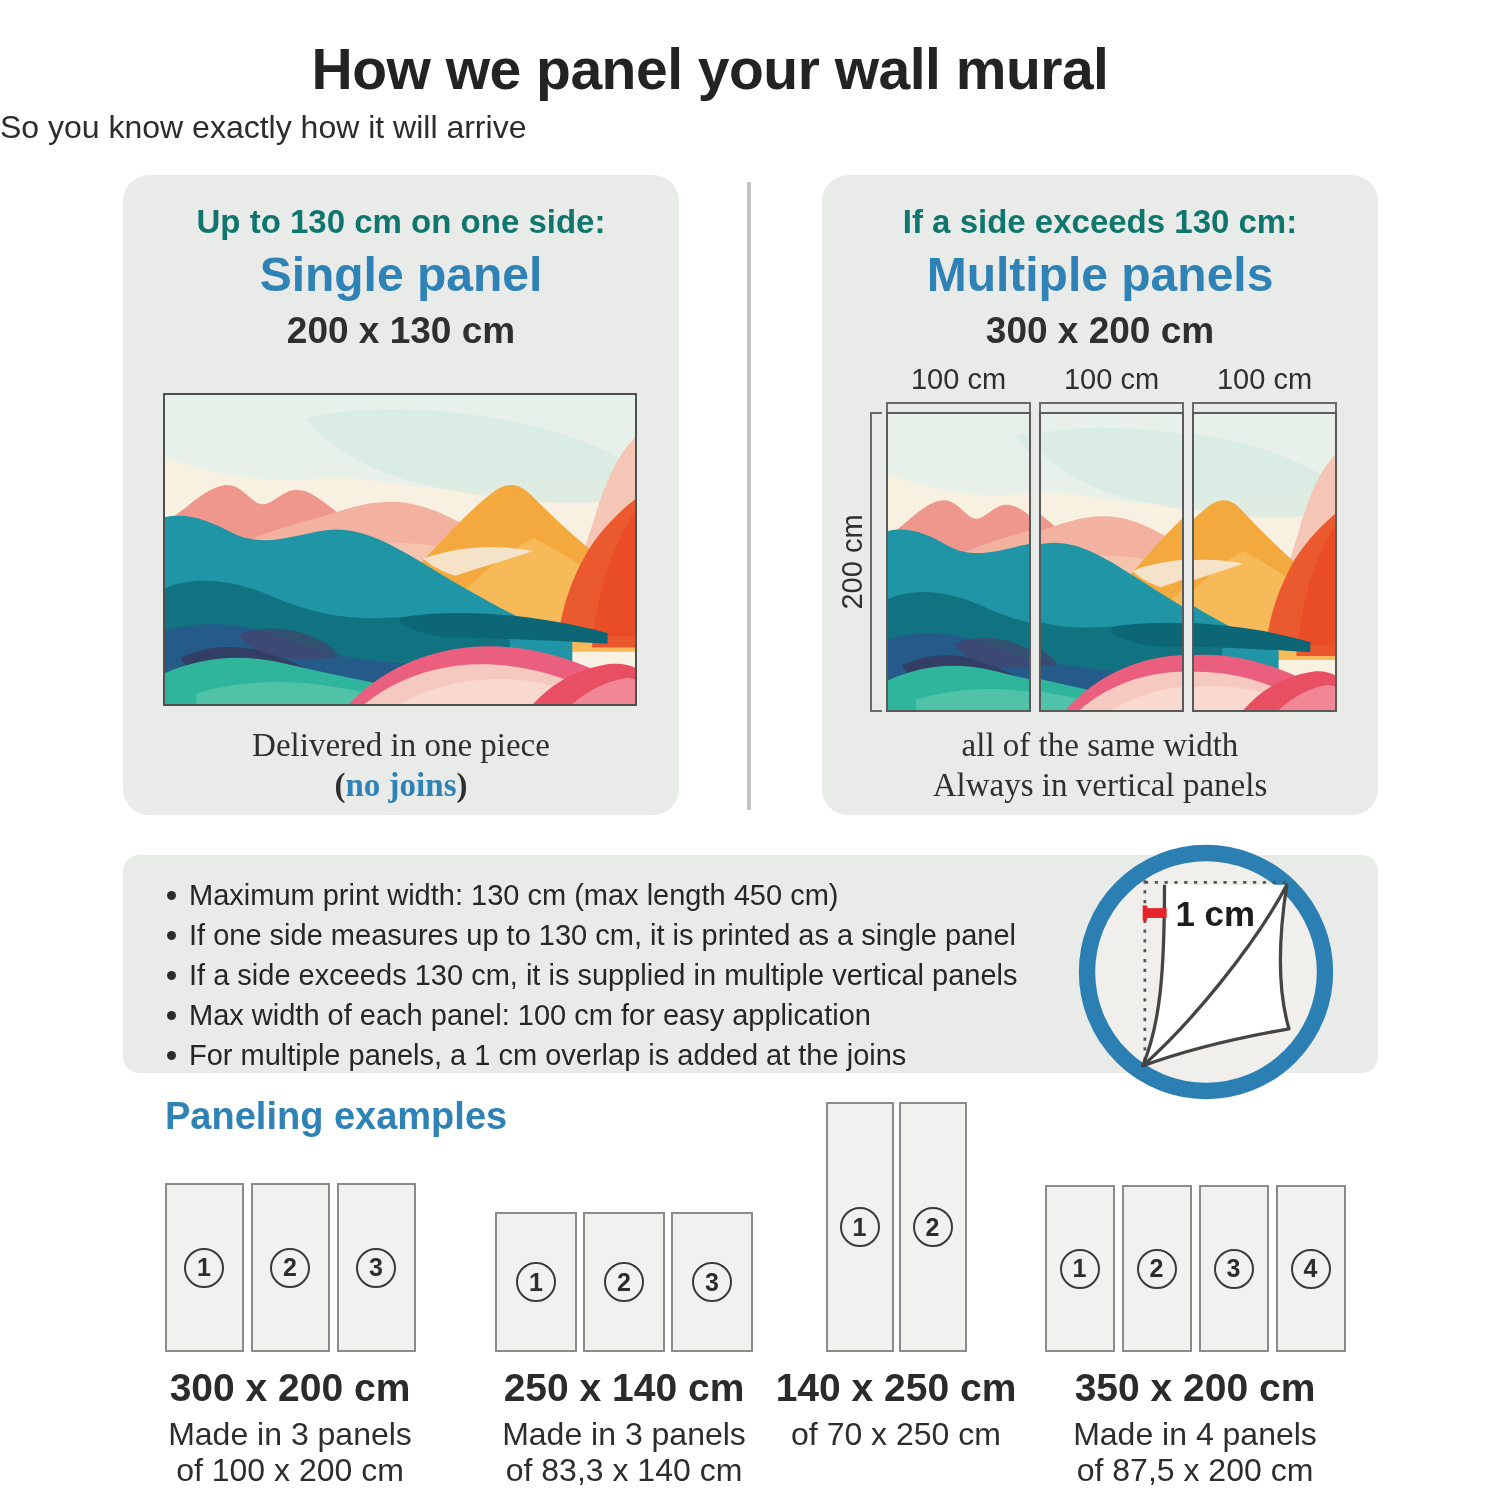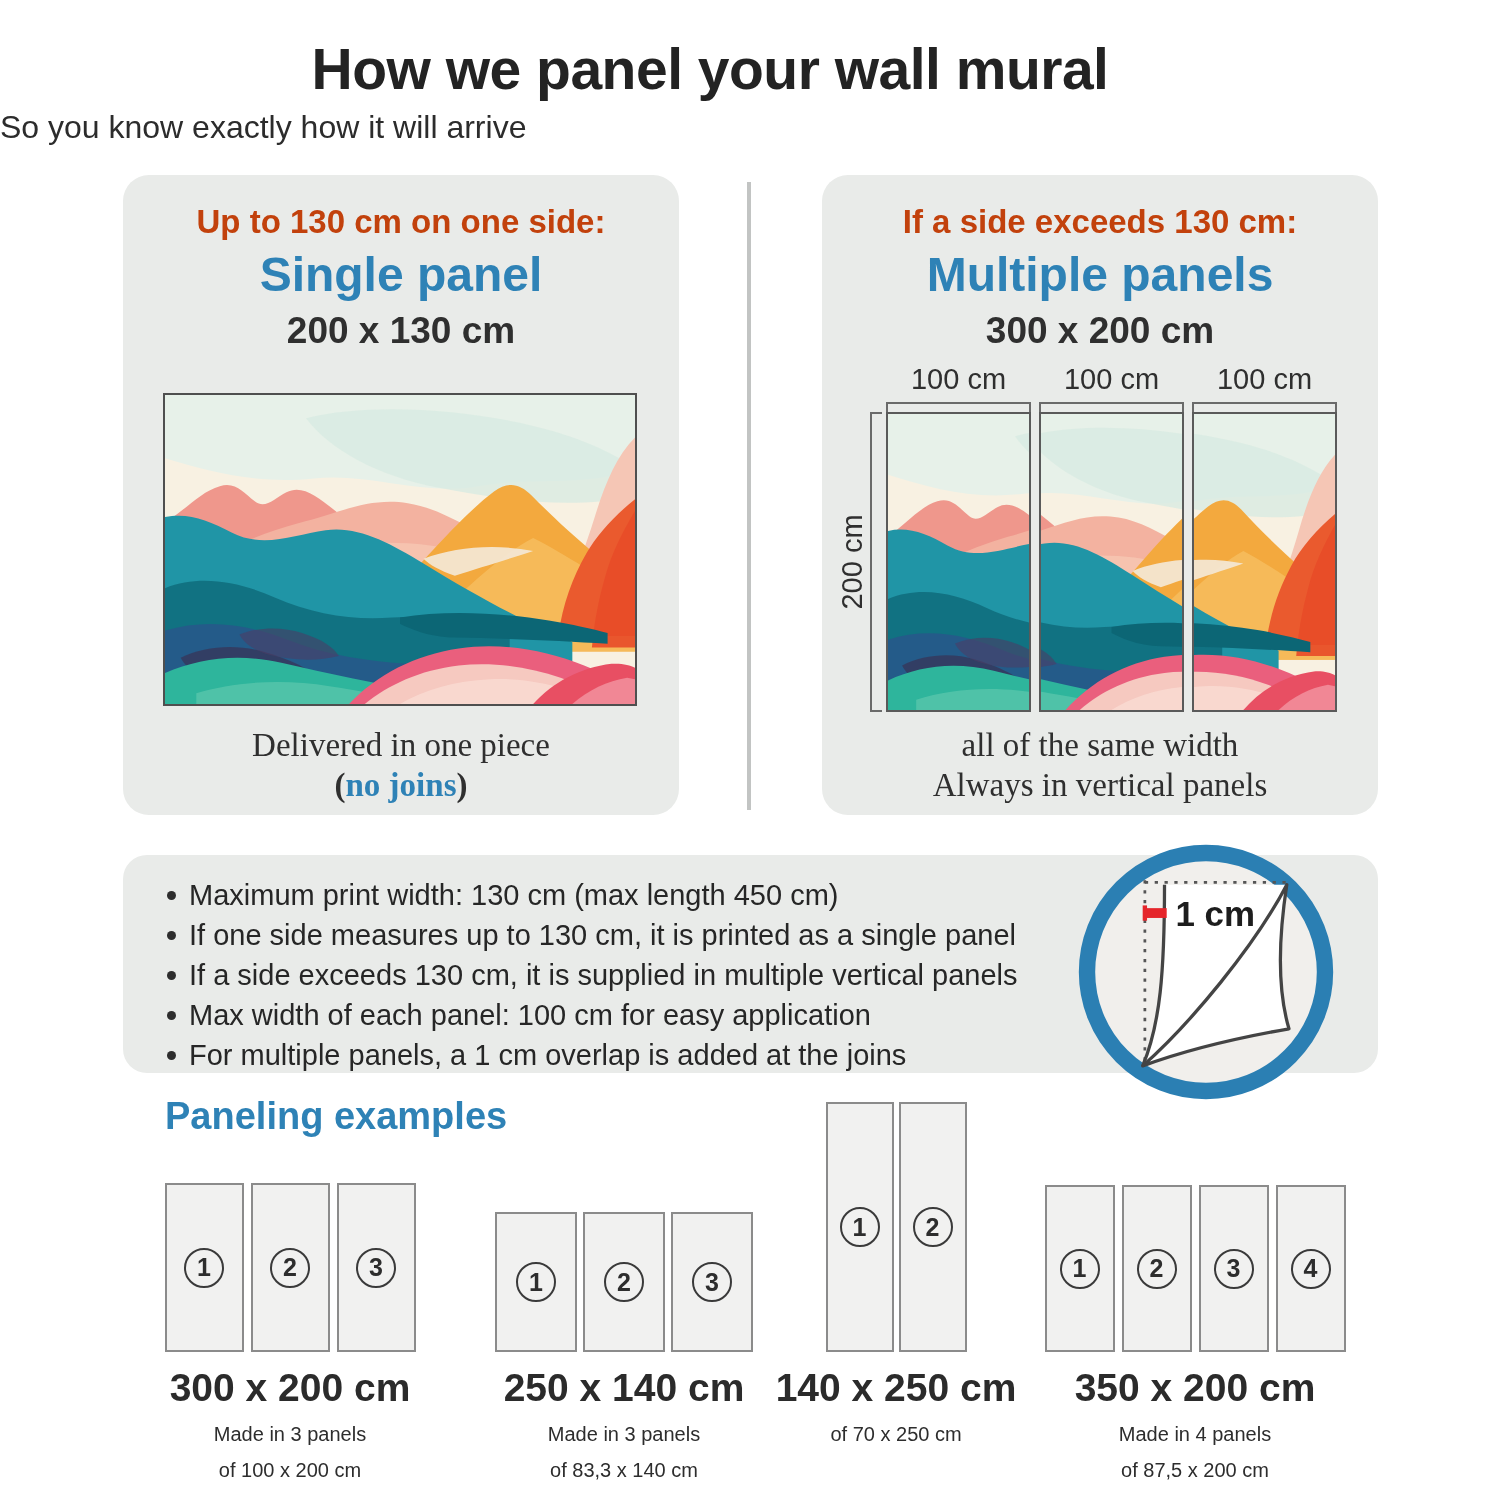--- a/index.html
+++ b/index.html
@@ -11,21 +11,21 @@
          font-size:57px;font-weight:bold;color:#232323;letter-spacing:-0.5px;}
   .subtitle{position:absolute;top:109px;left:0;width:100%;text-align:left;
             font-size:32px;color:#2c2c2c;}
 
   .card{position:absolute;top:175px;width:556px;height:640px;background:var(--cardbg);
         border-radius:26px;text-align:center;}
   .card-left{left:123px;}
   .card-right{left:822px;}
   .divider{position:absolute;left:747px;top:182px;width:4px;height:628px;background:#c2c4c3;}
 
-  .cond{margin-top:28px;font-size:33px;font-weight:bold;color:#c2410c;}
+  .cond{margin-top:28px;font-size:33px;font-weight:bold;color:#0f766e;}
   .cname{margin-top:6px;font-size:48px;font-weight:bold;color:var(--accent);}
   .csize{margin-top:8px;font-size:37px;font-weight:bold;color:#2f2f2f;}
 
   .mural{position:absolute;left:40px;top:218px;width:474px;height:313px;
          border:2px solid #4f4f4f;box-sizing:border-box;background:#f8f1e2;}
   .mural svg{display:block;width:100%;height:100%;}
 
   .cfoot{position:absolute;left:0;right:0;top:550px;font-size:33px;color:#2f2f2f;line-height:1.22;font-family:Liberation Serif, serif;}
   .blue-bold{color:var(--accent);font-weight:bold;}
   .paren{font-weight:bold;color:#2f2f2f;}
@@ -37,21 +37,21 @@
              border-right:2px solid #6a6a6a;box-sizing:border-box;}
   .vbracket{position:absolute;left:48px;top:237px;width:12px;height:300px;box-sizing:border-box;
             border-left:2px solid #6a6a6a;border-top:2px solid #6a6a6a;border-bottom:2px solid #6a6a6a;}
   .vlabel{position:absolute;left:30px;top:387px;transform:translate(-50%,-50%) rotate(-90deg);
           font-size:29px;color:#2f2f2f;white-space:nowrap;}
   .panels-row{position:absolute;left:64px;top:237px;display:flex;gap:8px;}
   .mpanel{width:145px;height:300px;border:2px solid #5a5a5a;box-sizing:border-box;background:#f8f1e2;}
   .mpanel svg{display:block;width:100%;height:100%;}
 
   .notes{position:absolute;left:123px;top:855px;width:1255px;height:218px;
-         background:var(--cardbg);border-radius:24px;box-sizing:border-box;}
+         background:var(--cardbg);border-radius:16px;box-sizing:border-box;}
   .notes ul{list-style:none;margin:0;padding:20px 330px 0 40px;}
   .notes li{position:relative;padding-left:26px;font-size:29px;line-height:40px;color:#262626;}
   .notes li::before{content:"";position:absolute;left:4px;top:16px;width:9px;height:9px;
                     border-radius:50%;background:#2d2d2d;}
   .overlap-icon{position:absolute;left:952px;top:-14px;width:262px;height:262px;}
   .overlap-icon svg{display:block;width:100%;height:100%;}
 
   .ex-heading{position:absolute;left:165px;top:1095px;font-size:38px;font-weight:bold;color:var(--accent);}
 
   .example{position:absolute;top:1090px;width:320px;text-align:center;}
@@ -61,21 +61,21 @@
   .ex-num{width:40px;height:40px;border:2px solid #3a3a3a;border-radius:50%;box-sizing:border-box;
           display:flex;align-items:center;justify-content:center;
           font-size:25px;font-weight:bold;color:#2d2d2d;}
   .example[data-example="0"] .ex-panels{gap:7px;} .example[data-example="0"] .ex-panel{width:79px;height:169px;}
   .example[data-example="1"] .ex-panels{gap:6px;} .example[data-example="1"] .ex-panel{width:82px;height:140px;}
   .example[data-example="2"] .ex-panels{gap:5px;} .example[data-example="2"] .ex-panel{width:68px;height:250px;}
   .example[data-example="3"] .ex-panels{gap:7px;} .example[data-example="3"] .ex-panel{width:70px;height:167px;}
   .example[data-example="0"]{left:130px;} .example[data-example="1"]{left:464px;}
   .example[data-example="2"]{left:736px;} .example[data-example="3"]{left:1035px;}
   .ex-size{margin-top:14px;font-size:39px;font-weight:bold;color:#2b2b2b;}
-  .ex-desc{margin-top:6px;font-size:20px;line-height:36px;color:#2d2d2d;}
+  .ex-desc{margin-top:6px;font-size:32px;line-height:36px;color:#2d2d2d;}
 </style>
 </head>
 <body>
 
 <div id="canvas">
 
   <svg width="0" height="0" style="position:absolute" aria-hidden="true">
     <defs>
       <g id="wc-art">
         <rect x="0" y="0" width="600" height="400" fill="#f8f1e2"></rect>

